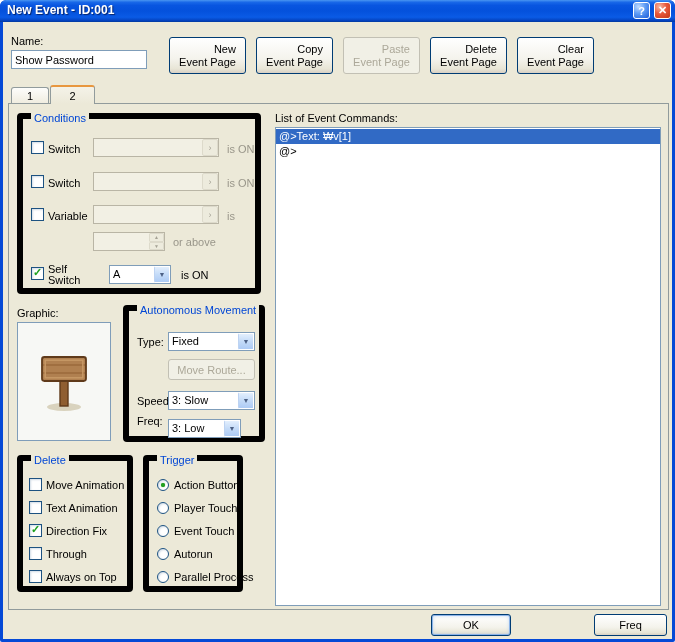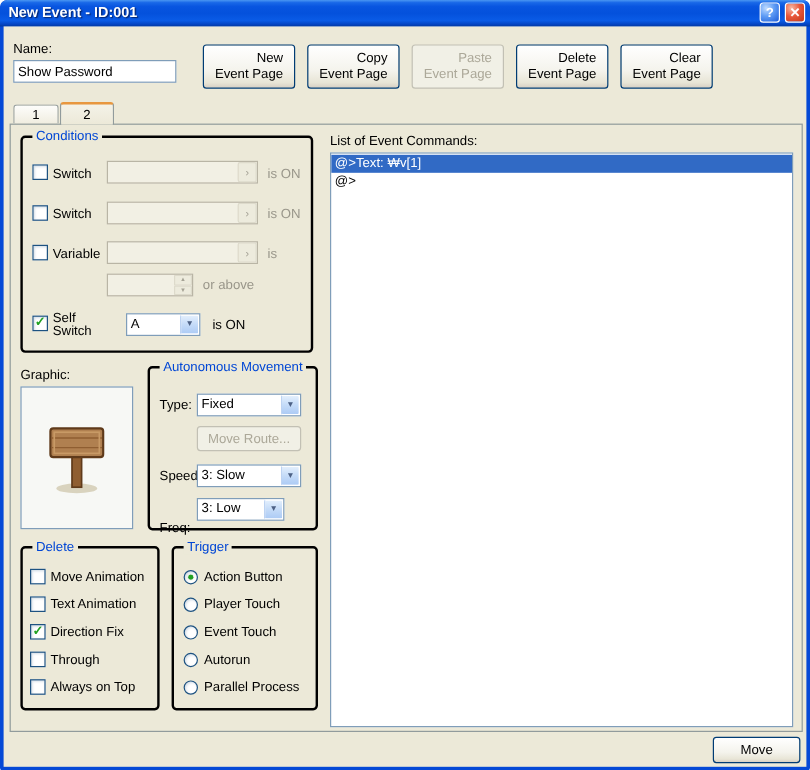--- a/index.html
+++ b/index.html
@@ -72,21 +72,21 @@
   .tab.active {
     border-top:2px solid #E8973F; z-index:3;
     background:linear-gradient(#F4F2E8,#ECE9D8);
   }
   #tabpanel {
     position:absolute; left:5px; top:81px; width:661px; height:507px;
     border:1px solid #919B9C; background:#ECE9D8; z-index:1;
   }
 
   
-  .groupbox { position:absolute; border:2px solid #000000; border-radius:4px; }
+  .groupbox { position:absolute; border:6px solid #000000; border-radius:4px; }
   .gb-title {
     position:absolute; top:-7px; left:8px; background:#ECE9D8;
     padding:0 3px; color:#0046D5; white-space:nowrap;
   }
 
   
   .xp-check {
     position:absolute; width:13px; height:13px; background:#fff;
     border:1px solid #1D5281; box-shadow:inset 1px 1px 2px rgba(0,60,116,.18);
   }
@@ -242,21 +242,21 @@
       </div>
 
       <div class="xp-btn disabled" style="left:39px;top:48px;width:87px;height:21px;">Move Route...</div>
 
       <div class="lbl" style="left:8px;top:84px;">Speed:</div>
       <div class="combo" style="left:39px;top:80px;width:87px;">
         <span class="combo-text">3: Slow</span>
         <span class="combo-btn">▼</span>
       </div>
 
-      <div class="lbl" style="left:8px;top:127px;">Freq:</div>
+      <div class="lbl" style="left:8px;top:104px;">Freq:</div>
       <div class="combo" style="left:39px;top:108px;width:73px;">
         <span class="combo-text">3: Low</span>
         <span class="combo-btn">▼</span>
       </div>
     </div>
 
     <div class="groupbox" style="left:14px;top:433px;width:116px;height:137px;z-index:2;">
       <div class="gb-title">Delete</div>
 
       <div class="xp-check" style="left:6px;top:17px;"></div>
@@ -268,21 +268,21 @@
       <div class="xp-check checked" style="left:6px;top:63px;"></div>
       <div class="lbl" style="left:23px;top:64px;">Direction Fix</div>
 
       <div class="xp-check" style="left:6px;top:86px;"></div>
       <div class="lbl" style="left:23px;top:87px;">Through</div>
 
       <div class="xp-check" style="left:6px;top:109px;"></div>
       <div class="lbl" style="left:23px;top:110px;">Always on Top</div>
     </div>
 
-    <div class="groupbox" style="left:140px;top:433px;width:122px;height:137px;z-index:2;">
+    <div class="groupbox" style="left:140px;top:433px;width:100px;height:137px;z-index:2;">
       <div class="gb-title">Trigger</div>
 
       <div class="xp-radio checked" style="left:8px;top:18px;"></div>
       <div class="lbl" style="left:25px;top:18px;">Action Button</div>
 
       <div class="xp-radio" style="left:8px;top:41px;"></div>
       <div class="lbl" style="left:25px;top:41px;">Player Touch</div>
 
       <div class="xp-radio" style="left:8px;top:64px;"></div>
       <div class="lbl" style="left:25px;top:64px;">Event Touch</div>
@@ -293,17 +293,18 @@
       <div class="xp-radio" style="left:8px;top:110px;"></div>
       <div class="lbl" style="left:25px;top:110px;">Parallel Process</div>
     </div>
 
     <div class="lbl" style="left:272px;top:90px;z-index:2;">List of Event Commands:</div>
     <div id="cmdlist" style="z-index:2;">
       <div class="cmd-row selected">@&gt;Text: ₩v[1]</div>
       <div class="cmd-row">@&gt;</div>
     </div>
 
+    <div class="xp-btn default" style="left:428px;top:592px;width:80px;height:22px;">OK</div>
     <div class="xp-btn" style="left:512px;top:592px;width:73px;height:22px;margin-top:39px;">Cancel</div>
-    <div class="xp-btn" style="left:591px;top:592px;width:73px;height:22px;">Move</div>
+    <div class="xp-btn" style="left:591px;top:592px;width:73px;height:22px;">Freq</div>
 
   </div>
 </div>
 
 </body></html>

